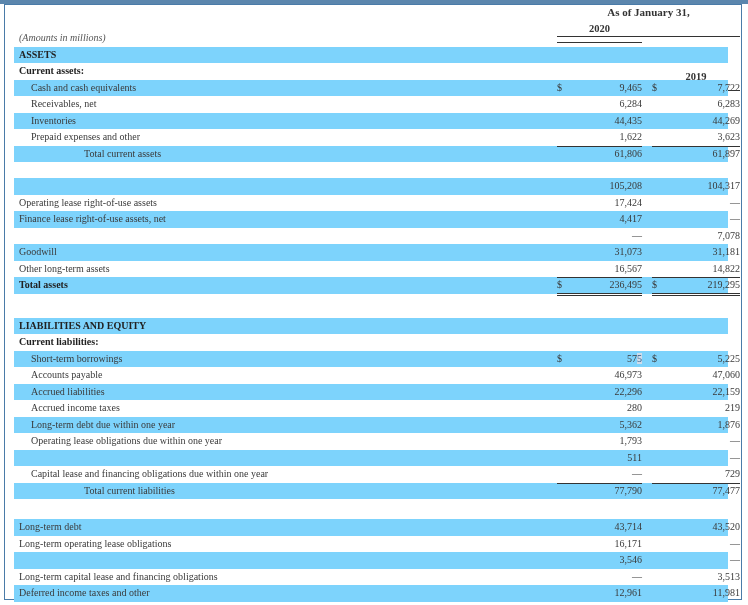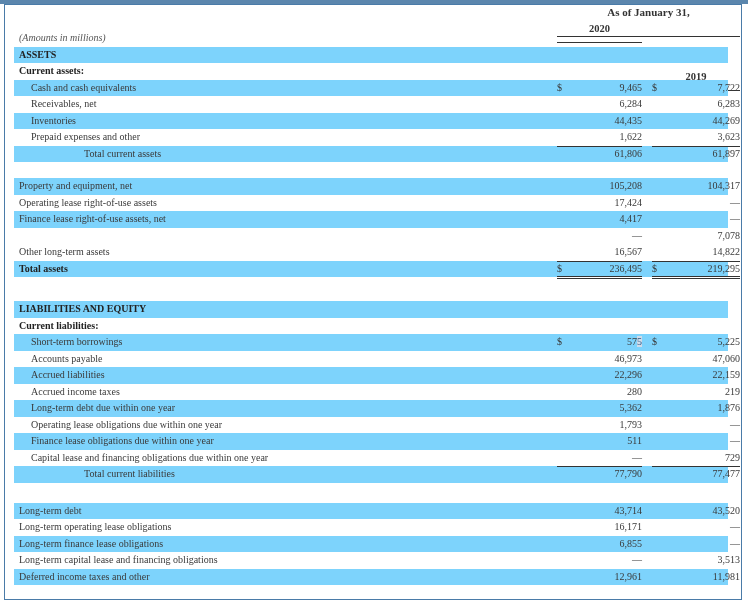--- a/index.html
+++ b/index.html
@@ -82,37 +82,41 @@
     <span class="ul20"></span>
     <span class="ul19"></span>
     <span class="lbl i2">Total current assets</span>
     <span class="val v20">61,806</span>
     <span class="val v19">61,897</span>
   </div>
 
   <div class="row gap"></div>
 
   <div class="row shade">
-    <span class="lbl">Property and equipment, net</span>
     <span class="val v20">105,208</span>
     <span class="val v19">104,317</span>
   </div>
   <div class="row">
     <span class="lbl">Operating lease right-of-use assets</span>
     <span class="val v20">17,424</span>
     <span class="val v19">—</span>
   </div>
   <div class="row shade">
     <span class="lbl">Finance lease right-of-use assets, net</span>
     <span class="val v20">4,417</span>
     <span class="val v19">—</span>
   </div>
   <div class="row">
     <span class="val v20">—</span>
     <span class="val v19">7,078</span>
+  </div>
+  <div class="row shade">
+    <span class="lbl">Goodwill</span>
+    <span class="val v20">31,073</span>
+    <span class="val v19">31,181</span>
   </div>
   <div class="row">
     <span class="lbl">Other long-term assets</span>
     <span class="val v20">16,567</span>
     <span class="val v19">14,822</span>
   </div>
   <div class="row shade">
     <span class="ul20"></span>
     <span class="ul19"></span>
     <span class="dbl20"></span>
@@ -159,21 +163,20 @@
     <span class="lbl i1">Long-term debt due within one year</span>
     <span class="val v20">5,362</span>
     <span class="val v19">1,876</span>
   </div>
   <div class="row">
     <span class="lbl i1">Operating lease obligations due within one year</span>
     <span class="val v20">1,793</span>
     <span class="val v19">—</span>
   </div>
   <div class="row shade">
-    <span class="lbl i1">Finance lease obligations due within one year</span>
     <span class="val v20">511</span>
     <span class="val v19">—</span>
   </div>
   <div class="row">
     <span class="lbl i1">Capital lease and financing obligations due within one year</span>
     <span class="val v20">—</span>
     <span class="val v19">729</span>
   </div>
   <div class="row shade">
     <span class="ul20"></span>
@@ -189,22 +192,21 @@
     <span class="lbl">Long-term debt</span>
     <span class="val v20">43,714</span>
     <span class="val v19">43,520</span>
   </div>
   <div class="row">
     <span class="lbl">Long-term operating lease obligations</span>
     <span class="val v20">16,171</span>
     <span class="val v19">—</span>
   </div>
   <div class="row shade">
-    <span class="lbl">Long-term finance lease obligations</span>
-    <span class="val v20">6,855</span>
+    <span class="val v20">3,546</span>
     <span class="val v19">—</span>
   </div>
   <div class="row">
     <span class="lbl">Long-term capital lease and financing obligations</span>
     <span class="val v20">—</span>
     <span class="val v19">3,513</span>
   </div>
   <div class="row shade">
     <span class="lbl">Deferred income taxes and other</span>
     <span class="val v20">12,961</span>

